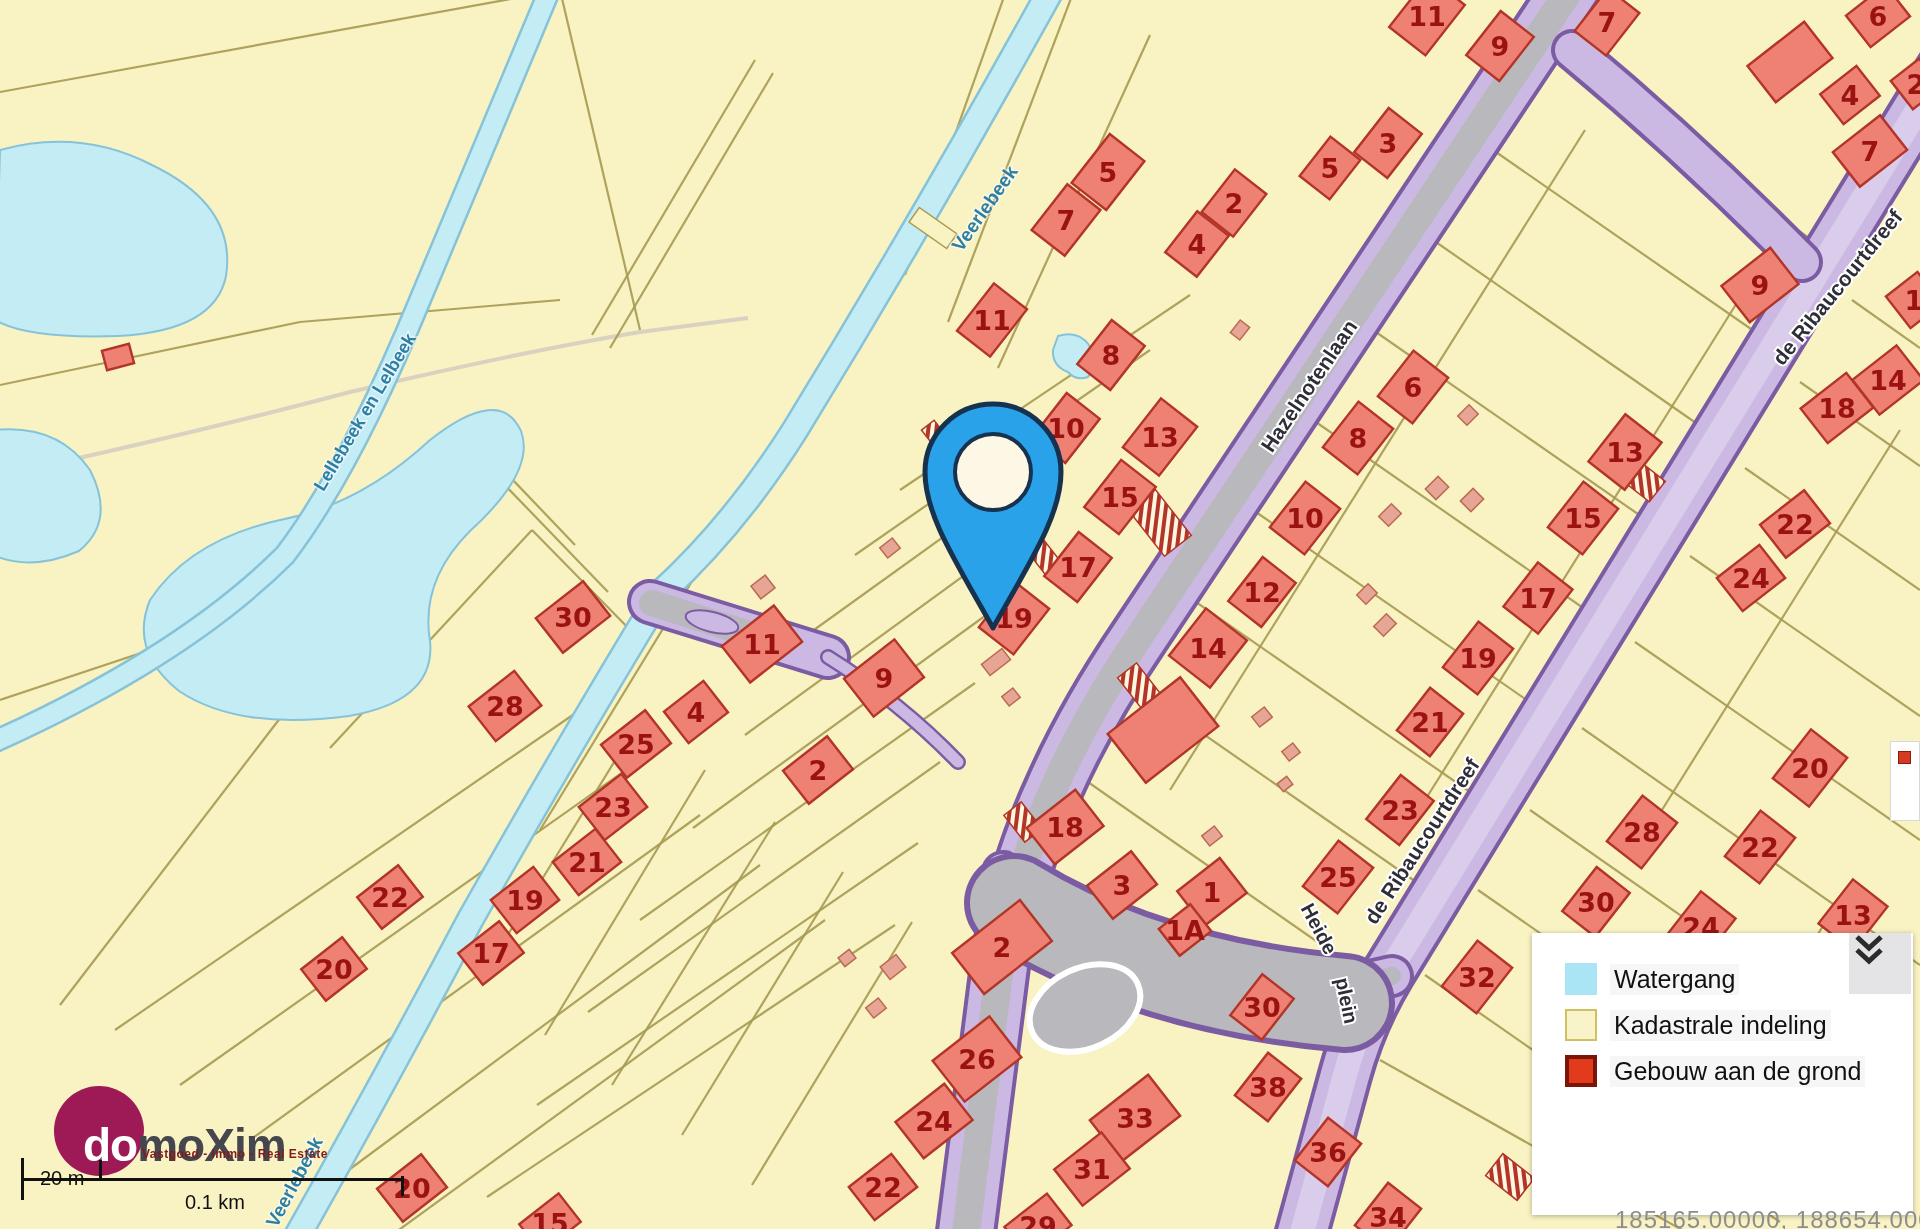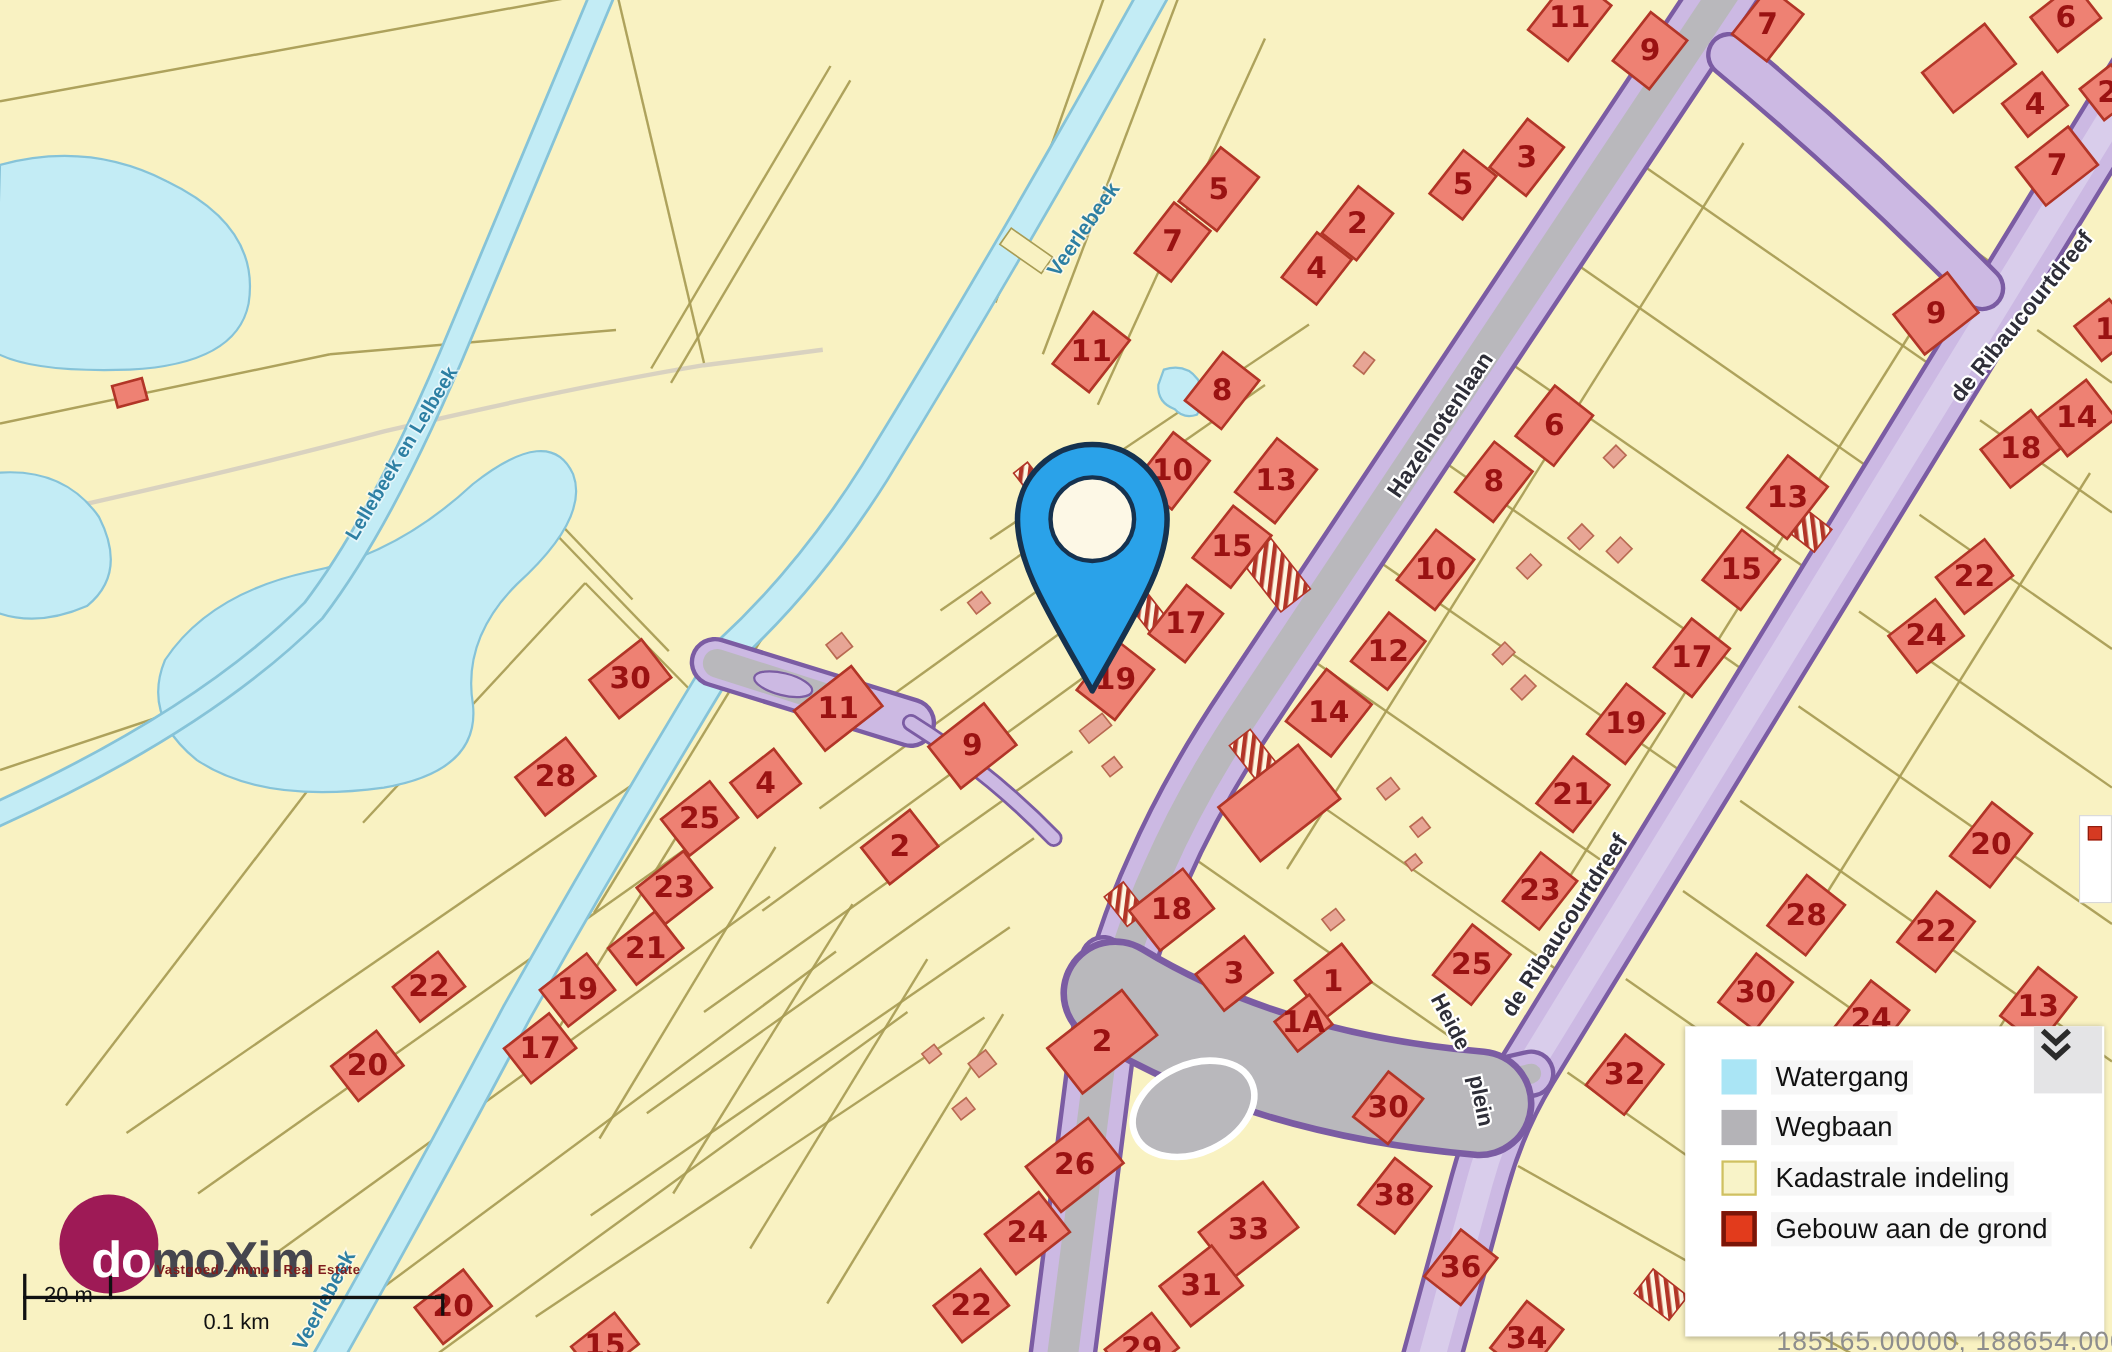--- a/index.html
+++ b/index.html
@@ -495,24 +495,20 @@
       </g>
     </svg>
 
   <div class="legend">
     <div class="legend-rows" id="legend-rows">
         <div class="legend-row">
           <div class="legend-swatch" style="background: rgb(170, 229, 245);"></div>
           <div class="legend-label">Watergang</div>
         </div>
         <div class="legend-row">
-          <div class="legend-swatch" style="background: rgb(180, 179, 183);"></div>
-          <div class="legend-label">Wegbaan</div>
-        </div>
-        <div class="legend-row">
           <div class="legend-swatch" style="background: rgb(248, 243, 200); border: 2px solid rgb(207, 192, 98);"></div>
           <div class="legend-label">Kadastrale indeling</div>
         </div>
         <div class="legend-row">
           <div class="legend-swatch" style="background: rgb(226, 59, 28); border: 4px solid rgb(122, 21, 8);"></div>
           <div class="legend-label">Gebouw aan de grond</div>
         </div>
       </div>
     <div class="legend-collapse">
       <svg width="40" height="36" viewBox="0 0 40 36">

